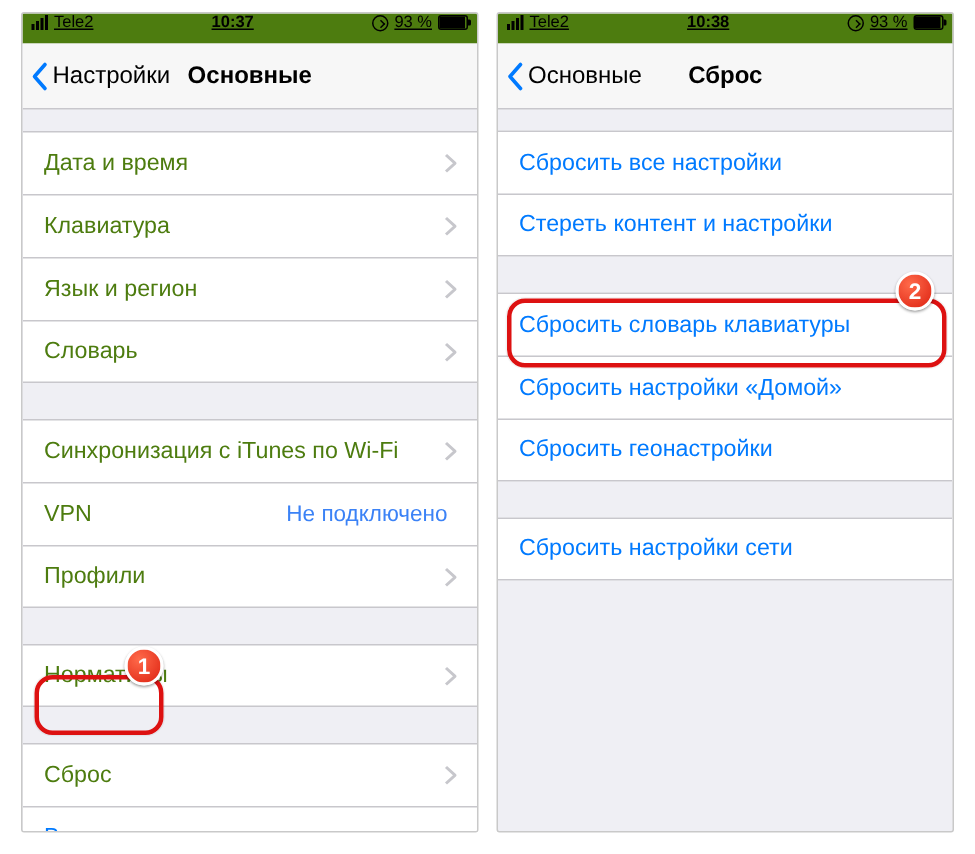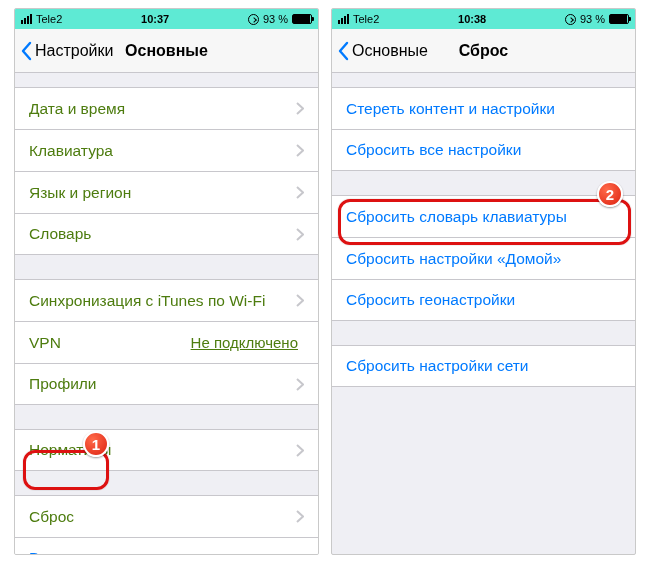--- a/index.html
+++ b/index.html
@@ -25,26 +25,27 @@
     border-radius: 2px;
     background: #efeff4;
     display: flex;
     flex-direction: column;
     overflow: hidden;
     position: relative;
   }
   
   .statusbar {
     height: 20px;
-    background: #5eead4;
-    display: flex;
-    align-items: center;
+    background: #4d7c0f;
+    display: flex;
+    align-items: flex-start;
     font-size: 11px;
     padding: 0 6px;
     color: #000;
+    text-decoration: underline;
   }
   .sb-left, .sb-right { display: flex; align-items: center; gap: 4px; }
   .sb-center { flex: 1; text-align: center; font-weight: 600; }
   .signal { display: inline-flex; align-items: flex-end; gap: 1px; }
   .signal span { display:inline-block; width:2px; background:#000; }
   .signal span:nth-child(1){height:4px;} .signal span:nth-child(2){height:6px;}
   .signal span:nth-child(3){height:8px;} .signal span:nth-child(4){height:10px;}
   .batt { display:inline-block; width:20px; height:10px; border:1px solid #000; border-radius:2px; position:relative; }
   .batt::after { content:""; position:absolute; right:-3px; top:2px; width:2px; height:4px; background:#000; border-radius:0 1px 1px 0;}
   .batt i { display:block; height:100%; background:#000; }
@@ -81,21 +82,21 @@
     display: flex;
     align-items: center;
     padding: 0 14px;
     border-top: 1px solid #c8c7cc;
     position: relative;
     font-size: 15.5px;
   }
   .row:last-child { border-bottom: 1px solid #c8c7cc; }
   .row .label { flex:1; color:#4d7c0f; }
   .row .label.link { color:#007aff; }
-  .row .detail { color:#4d7c0f; font-size: 15px; margin-right: 6px; text-decoration: underline; }
+  .row .detail { color:#3b82f6; font-size: 15px; margin-right: 6px; }
   .chev { width: 8px; height: 13px; flex-shrink:0; }
   .chev path { stroke:#c7c7cc; stroke-width:2; fill:none; }
   
   .callout {
     position: absolute;
     border: 3px solid #d11;
     border-radius: 12px;
     pointer-events: none;
     box-shadow: 0 0 0 1px rgba(0,0,0,0.05);
   }
@@ -240,24 +241,24 @@
         <svg viewBox="0 0 12 20">
             <path d="M9 2 L2 10 L9 18" stroke="#007aff" stroke-width="2.4" fill="none" stroke-linecap="round" stroke-linejoin="round"></path>
           </svg>
         <span>Основные</span>
       </div>
       <div class="nav-title">Сброс</div>
     </div>
     <div class="body" id="right-body">
         <div class="group">
           <div class="row">
+            <span class="label link">Сбросить все настройки</span>
+          </div>
+          <div class="row">
             <span class="label link">Стереть контент и настройки</span>
-          </div>
-          <div class="row">
-            <span class="label link">Сбросить все настройки</span>
           </div>
         </div>
         <div class="group">
           <div class="row">
             <span class="label link">Сбросить словарь клавиатуры</span>
           </div>
           <div class="row">
             <span class="label link">Сбросить настройки «Домой»</span>
           </div>
           <div class="row">

